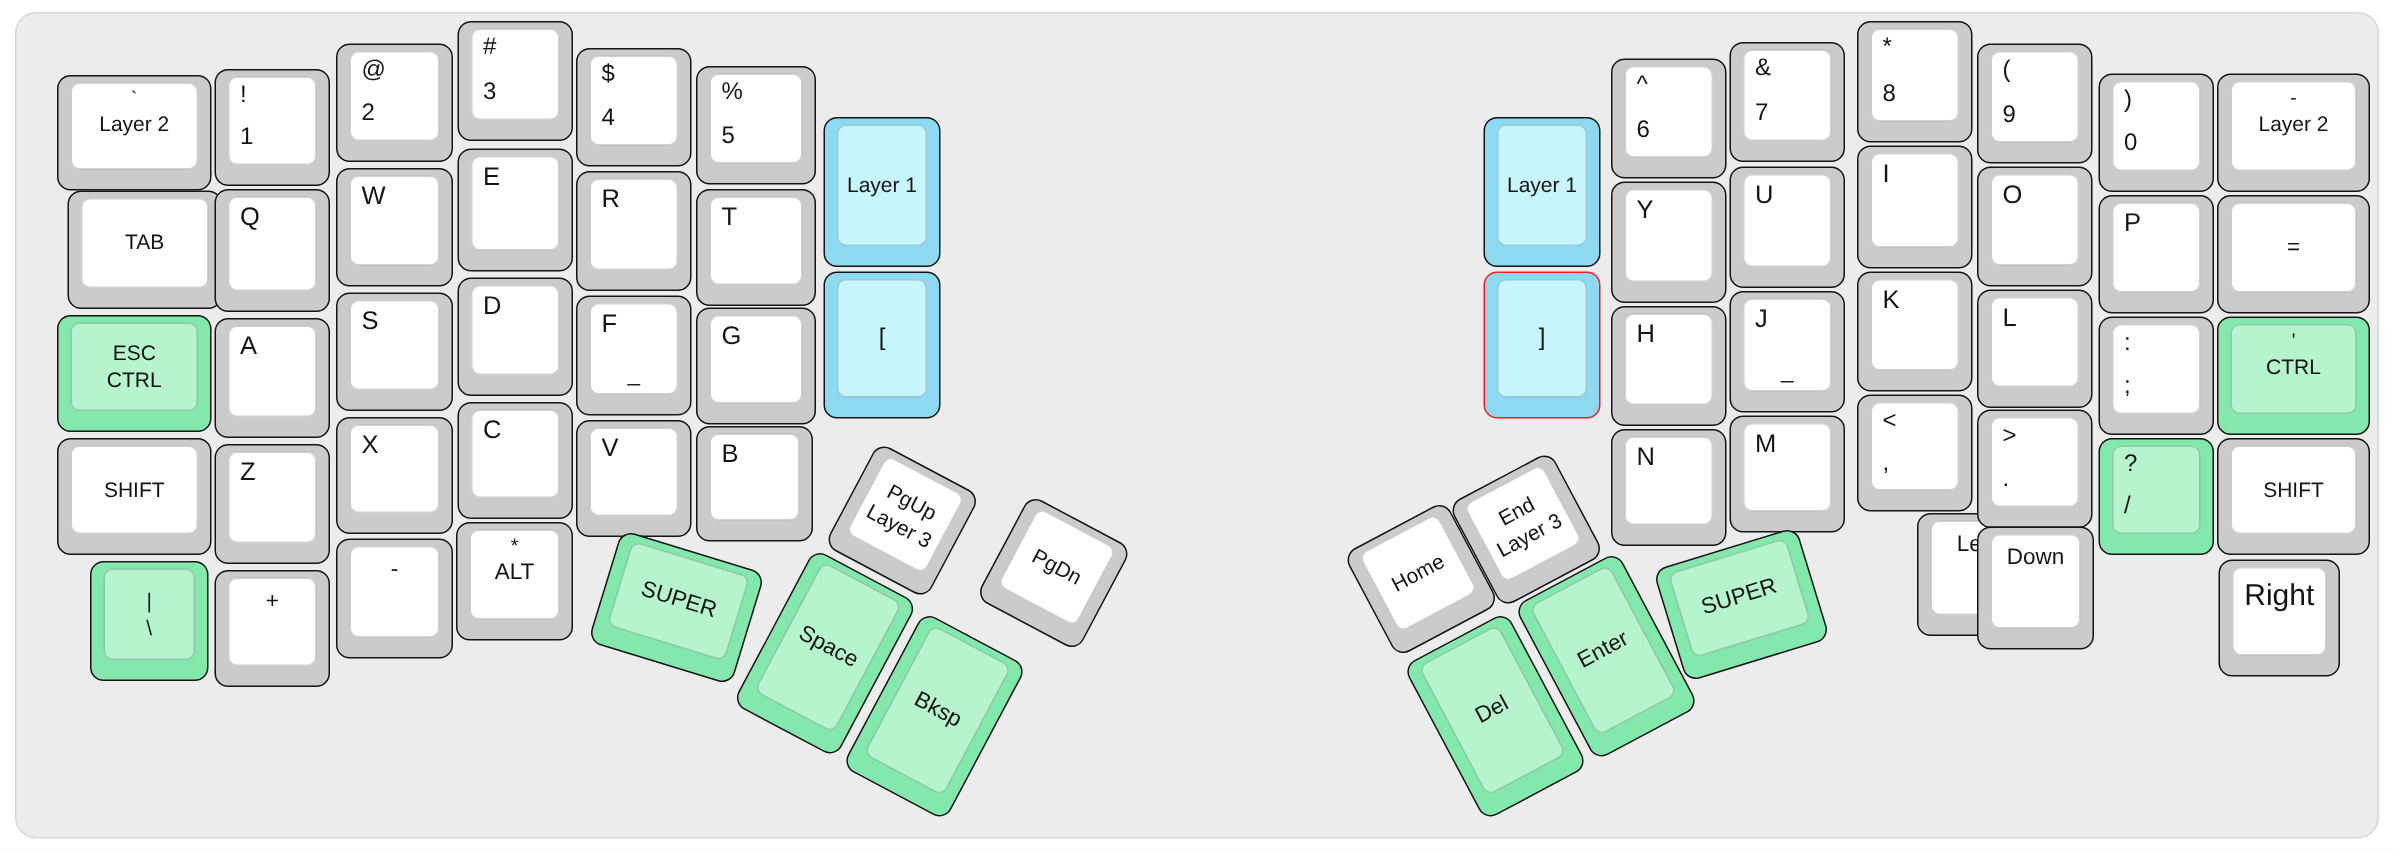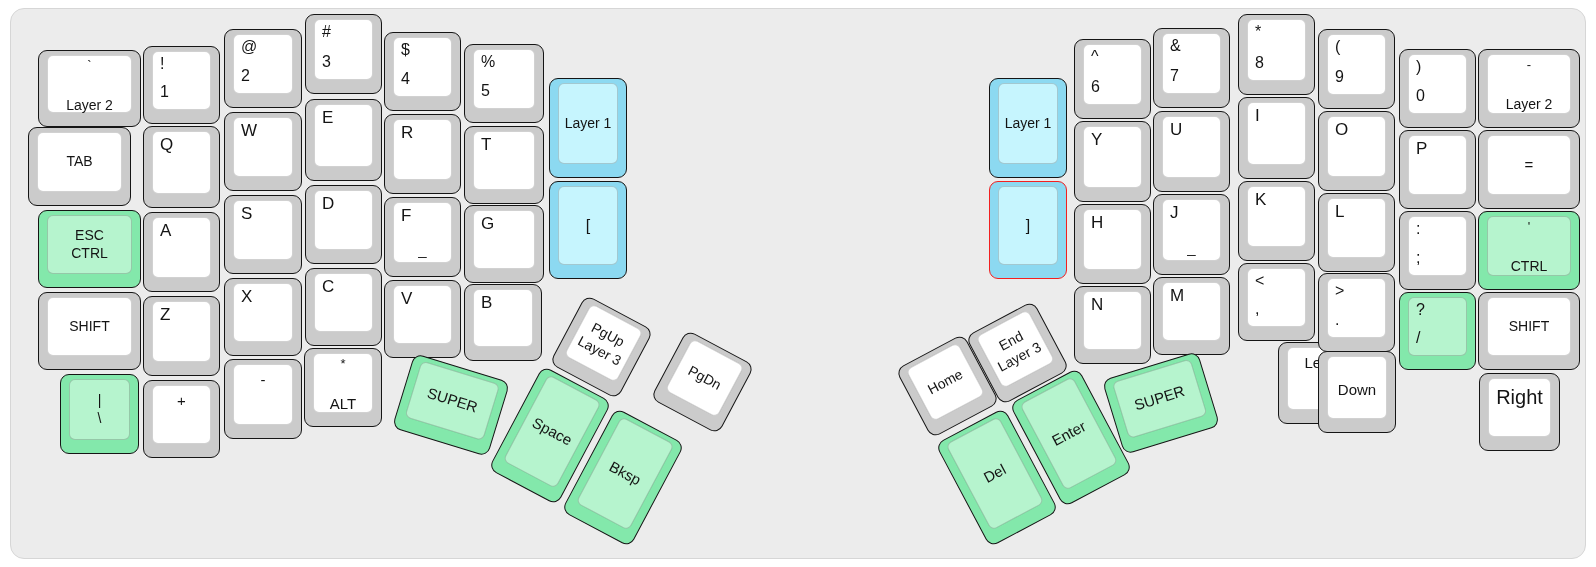--- a/index.html
+++ b/index.html
@@ -20,34 +20,34 @@
   .green .cap{background:var(--greentop,#b6f4ce);}
   .blue .cap{background:var(--bluetop,#c6f5fe);}
   
   .cap.center{align-items:center;justify-content:center;text-align:center;}
   .cap.center2{align-items:center;justify-content:center;text-align:center;}
   .cap.ctop{align-items:center;justify-content:flex-start;padding-top:6px;text-align:center;}
   .cap.letter{align-items:flex-start;justify-content:flex-start;padding:2px 0 0 7px;font-size:17px;}
   .cap.sym2{align-items:flex-start;justify-content:space-between;padding:2px 0 7px 7px;font-size:16px;}
   .cap.topsym{align-items:center;justify-content:flex-start;padding-top:2px;text-align:center;}
   .cap.topsym .l1{font-size:13px;flex:0 0 auto;}
-  .cap.topsym .l2{flex:1 1 auto;display:flex;align-items:center;padding-bottom:20px;margin-top:23px;}
+  .cap.topsym .l2{flex:1 1 auto;display:flex;align-items:center;padding-bottom:20px;}
   .homebar{position:absolute;left:0;right:0;bottom:2px;text-align:center;font-size:15px;}
 </style>
 </head>
 <body>
 
 <div class="panel">
     <div class="key gray" style="left: 27px; top: 41px; width: 103px; height: 77px;">
       <div class="cap topsym">
         <span class="l1">`</span>
         <span class="l2">Layer 2</span>
       </div>
     </div>
-    <div class="key gray" style="left: 17px; top: 118px; width: 103px; height: 79px;">
+    <div class="key gray" style="left: 34px; top: 118px; width: 103px; height: 79px;">
       <div class="cap center">
         <span class="l1">TAB</span>
       </div>
     </div>
     <div class="key green" style="left: 27px; top: 201px; width: 103px; height: 78px;">
       <div class="cap center2">
         <span class="l1">ESC</span>
         <span class="l2">CTRL</span>
       </div>
     </div>
@@ -316,21 +316,21 @@
         <span class="l1">L</span>
       </div>
     </div>
     <div class="key gray" style="left: 1307px; top: 264px; width: 77px; height: 79px;">
       <div class="cap sym2">
         <span class="l1">&gt;</span>
         <span class="l2">.</span>
       </div>
     </div>
     <div class="key gray" style="left: 1307px; top: 342px; width: 78px; height: 82px;">
-      <div class="cap ctop" style="font-size: 15px; justify-content: center;">
+      <div class="cap ctop" style="font-size: 15px;">
         <span class="l1">Down</span>
       </div>
     </div>
     <div class="key gray" style="left: 1388px; top: 40px; width: 77px; height: 79px;">
       <div class="cap sym2">
         <span class="l1">)</span>
         <span class="l2">0</span>
       </div>
     </div>
     <div class="key gray" style="left: 1388px; top: 121px; width: 77px; height: 79px;">

